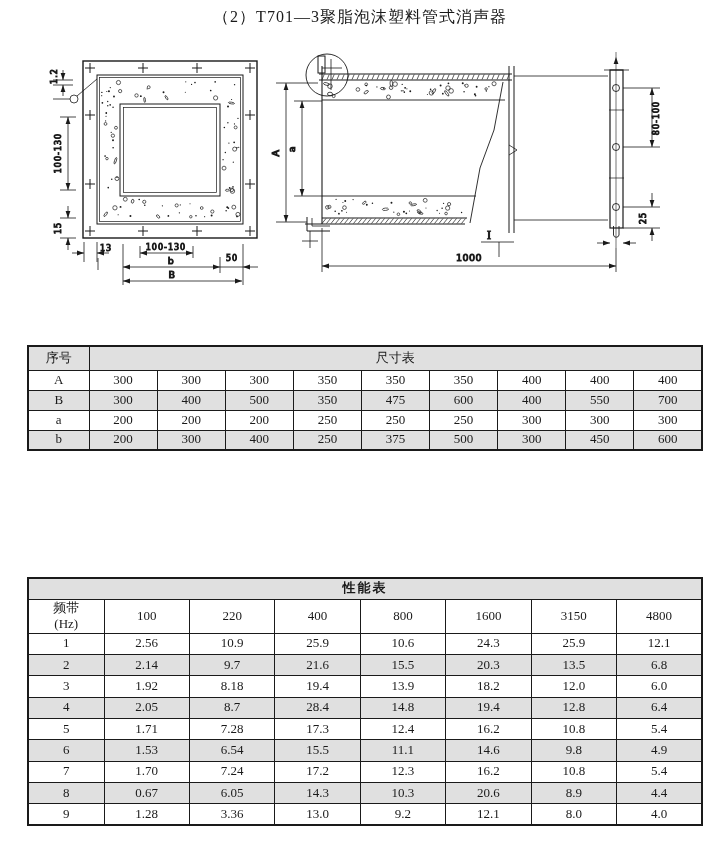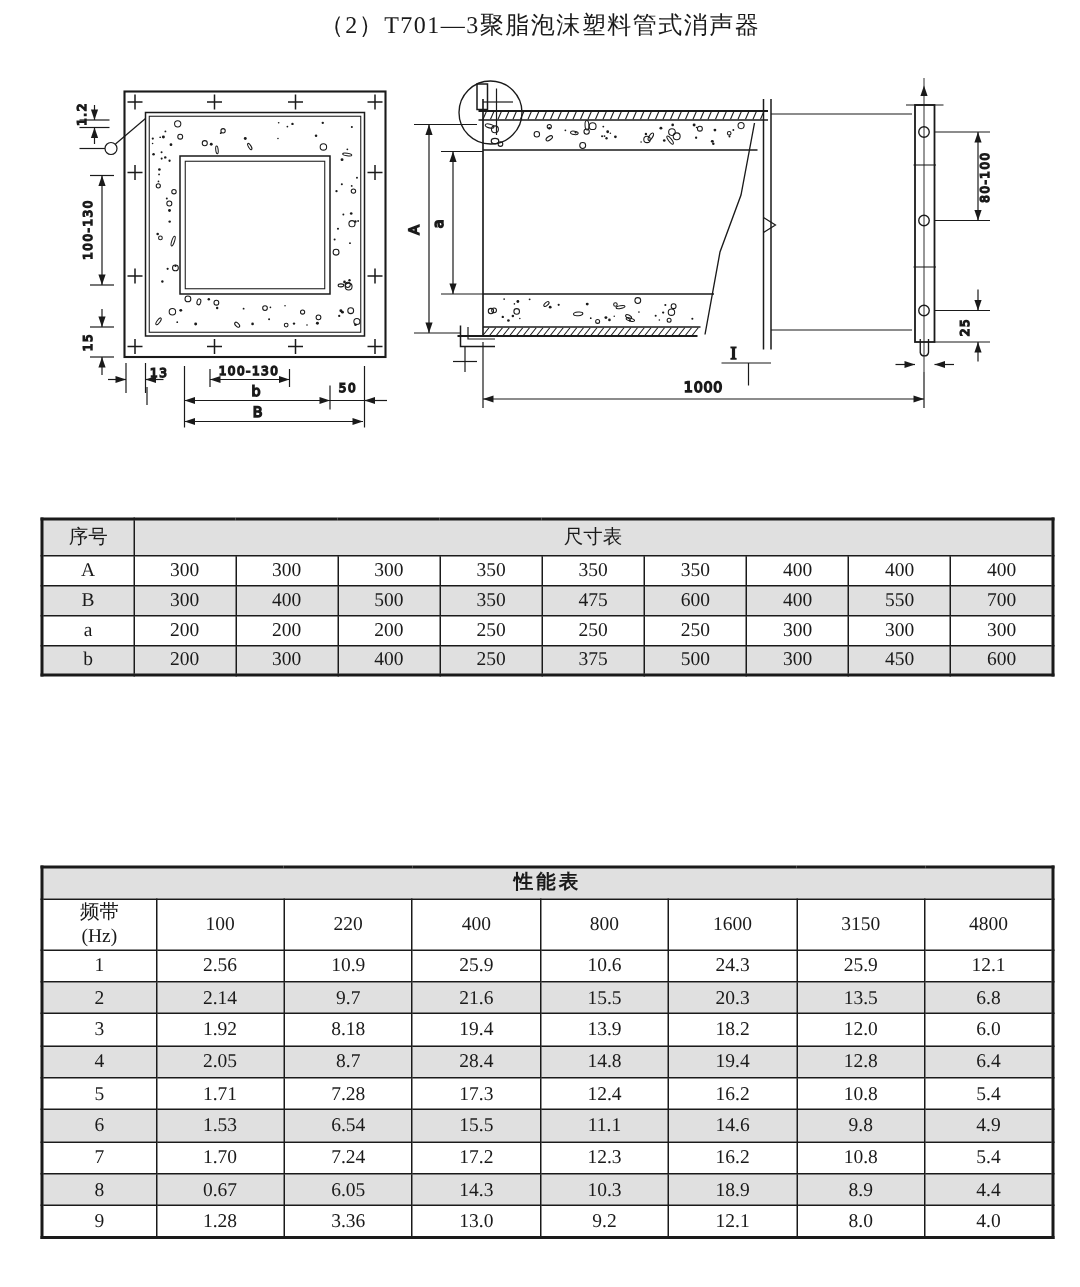--- a/index.html
+++ b/index.html
@@ -610,21 +610,21 @@
           <td class="">16.2</td>
           <td class="">10.8</td>
           <td class="">5.4</td>
         </tr>
         <tr>
           <td class="shade">8</td>
           <td class="shade">0.67</td>
           <td class="shade">6.05</td>
           <td class="shade">14.3</td>
           <td class="shade">10.3</td>
-          <td class="shade">18.9</td>
+          <td class="shade">20.6</td>
           <td class="shade">8.9</td>
           <td class="shade">4.4</td>
         </tr>
         <tr>
           <td class="">9</td>
           <td class="">1.28</td>
           <td class="">3.36</td>
           <td class="">13.0</td>
           <td class="">9.2</td>
           <td class="">12.1</td>

